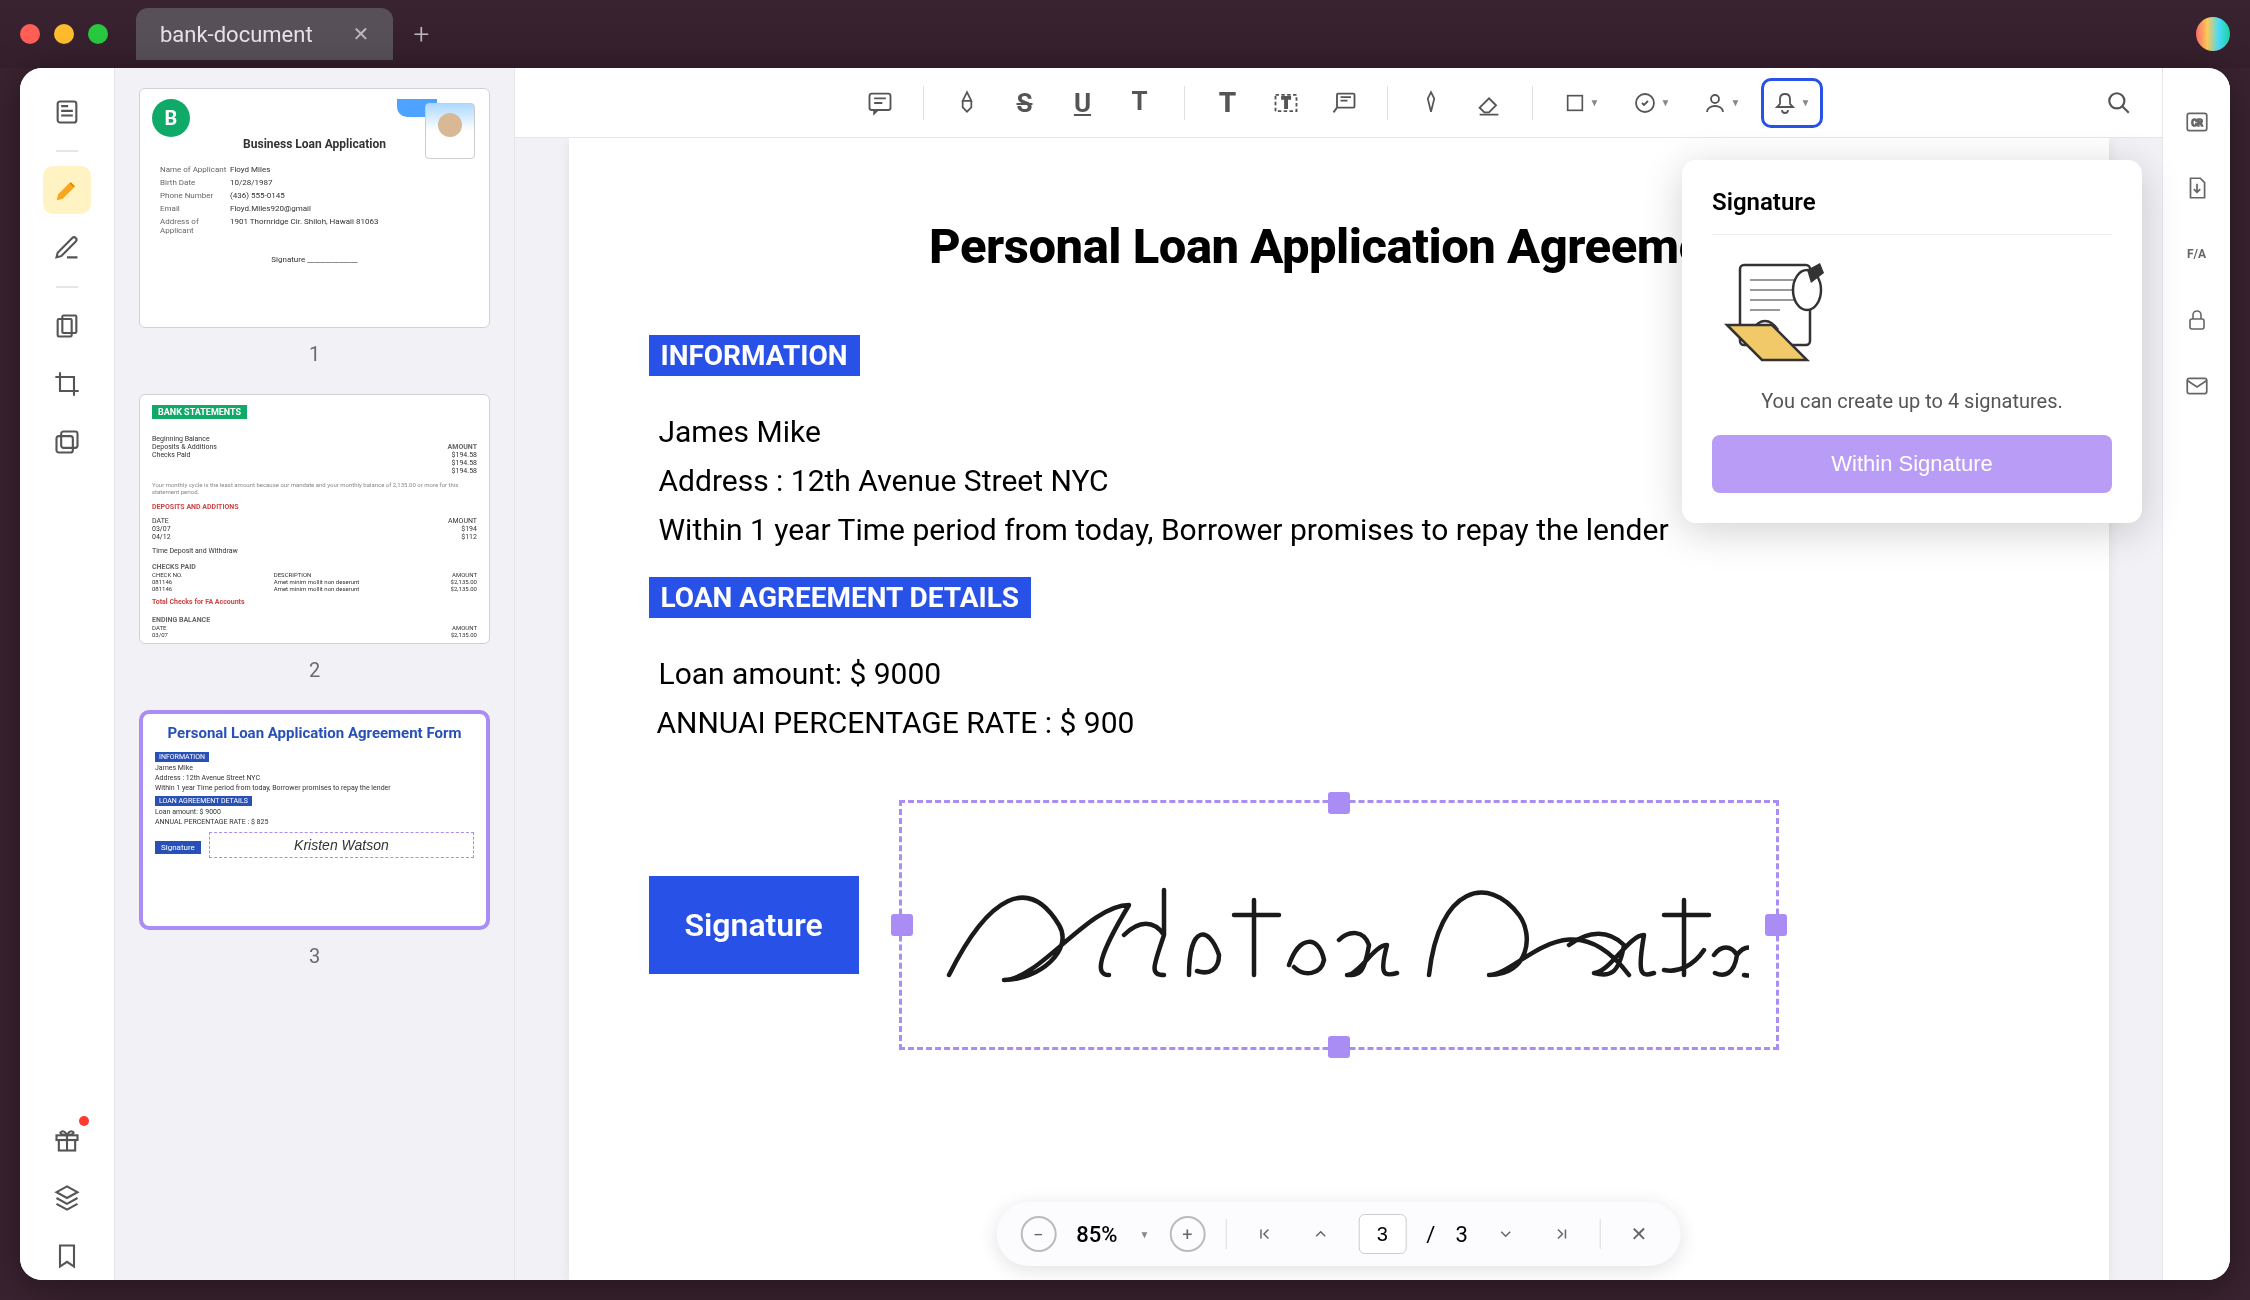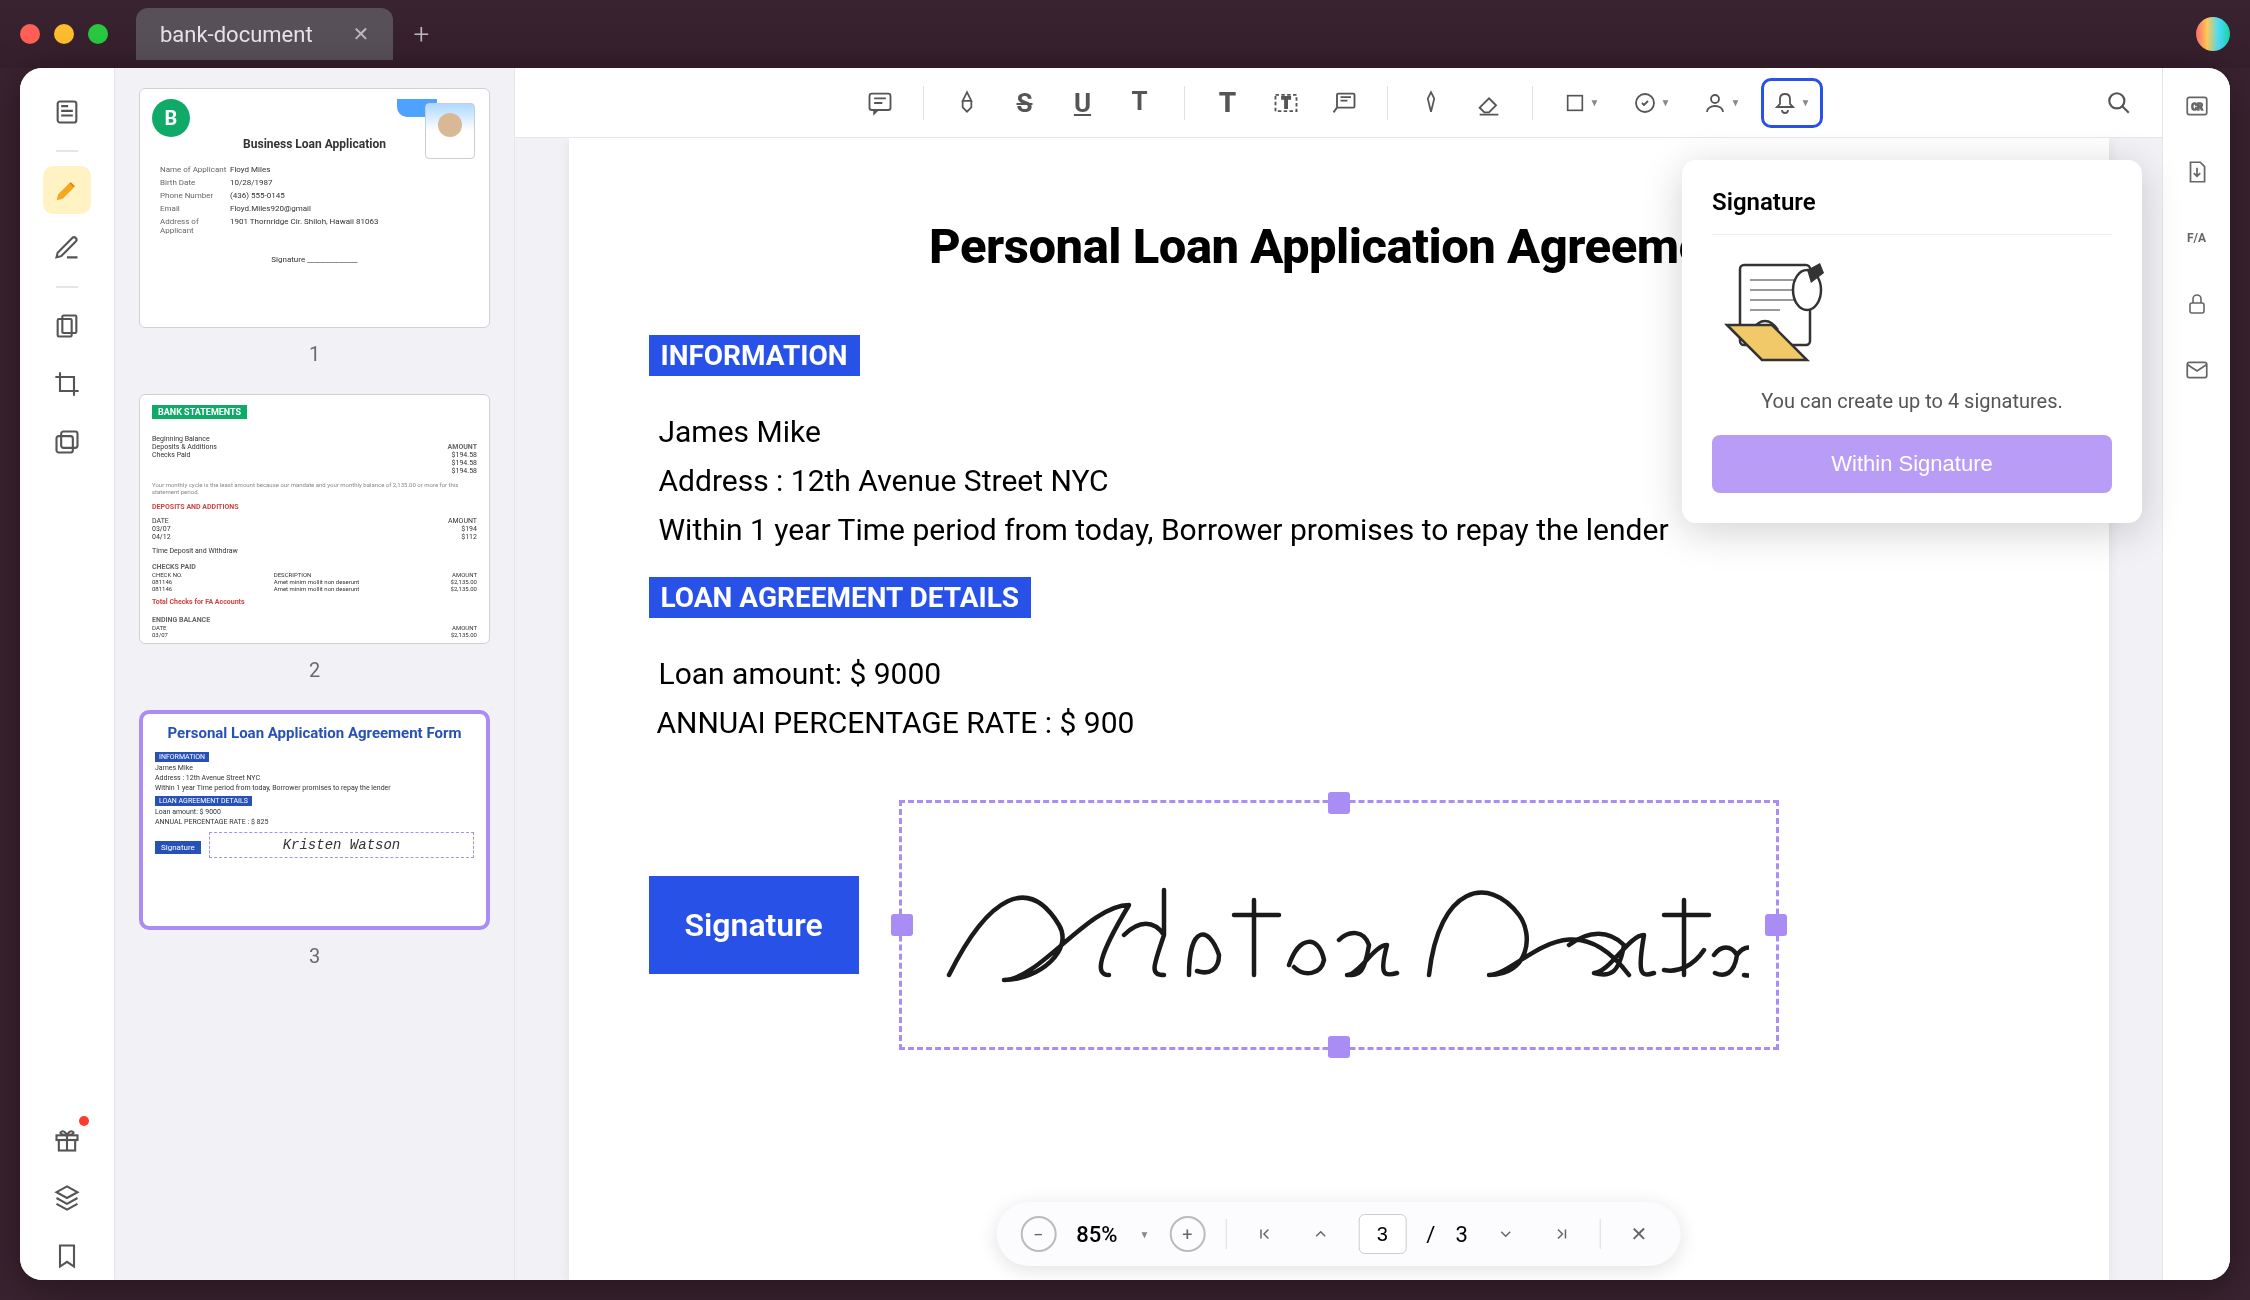--- a/index.html
+++ b/index.html
@@ -46,21 +46,21 @@
 .th1 .sig { text-align: center; font-size: 8px; margin-top: 18px; }
 
 .th2 .bh { background: #0fa968; color: #fff; padding: 2px 6px; font-size: 9px; font-weight: 700; display: inline-block; }
 .th2 .sec { font-size: 7px; margin-top: 6px; }
 .th2 .tright { text-align: right; }
 .th2 .shead { font-size: 7px; color: #666; font-weight: 700; margin-top: 8px; }
 
 .th3 .title { text-align: center; font-weight: 700; color: #2851b8; font-size: 15px; margin-bottom: 8px; }
 .th3 .tag { background: #2851b8; color: #fff; padding: 1px 4px; font-size: 7px; display: inline-block; }
 .th3 .line { font-size: 7px; margin: 2px 0; }
-.th3 .sigbox { border: 1px dashed #a98df5; margin: 8px 20px 0 40px; padding: 4px 8px; font-family: Liberation Mono, monospace; font-size: 14px; text-align: center; }
+.th3 .sigbox { border: 1px dashed #a98df5; margin: 8px 20px 0 40px; padding: 4px 8px; font-family: Liberation Sans, sans-serif; font-size: 14px; text-align: center; }
 .th3 .siglabel { background: #2851b8; color: #fff; padding: 2px 6px; font-size: 8px; display: inline-block; margin-top: 4px; }
 
 .main { flex: 1; display: flex; flex-direction: column; background: #f2f2f6; position: relative; }
 
 .toolbar { height: 70px; background: #fff; border-bottom: 1px solid #e5e5ea; display: flex; align-items: center; justify-content: center; gap: 8px; padding: 0 20px; }
 .tbtn { width: 50px; height: 50px; display: flex; align-items: center; justify-content: center; border-radius: 8px; color: #555; font-size: 26px; }
 .tbtn.wide { width: 62px; gap: 2px; }
 .tbtn.active { border: 3px solid #2851e8; border-radius: 10px; }
 .tsep { width: 1px; height: 34px; background: #e0e0e4; margin: 0 10px; }
 .caret { font-size: 10px; color: #888; margin-left: 2px; }
@@ -81,21 +81,21 @@
 .h-e { right: -11px; top: 50%; transform: translateY(-50%); }
 .h-w { left: -11px; top: 50%; transform: translateY(-50%); }
 
 .popup { position: absolute; top: 92px; right: 20px; width: 460px; background: #fff; border-radius: 14px; box-shadow: 0 8px 40px rgba(0,0,0,.18); padding: 28px 30px 30px; z-index: 10; }
 .popup-title { font-size: 24px; font-weight: 600; margin-bottom: 18px; }
 .popup hr { border: none; border-top: 1px solid #eee; margin-bottom: 20px; }
 .popup-illust { text-align: center; margin: 16px 0 24px; }
 .popup-text { text-align: center; color: #555; font-size: 20px; margin-bottom: 22px; }
 .popup-btn { width: 100%; background: #b89cf5; color: #fff; border: none; padding: 16px; font-size: 22px; border-radius: 8px; font-weight: 500; }
 
-.rightrail { width: 68px; background: #fff; border-left: 1px solid #e5e5ea; display: flex; flex-direction: column; align-items: center; padding-top: 20px; gap: 30px; }
+.rightrail { width: 68px; background: #fff; border-left: 1px solid #e5e5ea; display: flex; flex-direction: column; align-items: center; padding-top: 36px; gap: 30px; }
 .rr-item { width: 36px; height: 36px; display: flex; align-items: center; justify-content: center; color: #666; font-size: 14px; }
 
 .bottombar { position: absolute; bottom: 14px; left: 50%; transform: translateX(-50%); background: #fcfcfe; border-radius: 40px; box-shadow: 0 4px 20px rgba(0,0,0,.12); height: 64px; display: flex; align-items: center; padding: 0 24px; gap: 20px; }
 .bbtn { width: 36px; height: 36px; display: flex; align-items: center; justify-content: center; border-radius: 50%; border: 2px solid #bbb; color: #666; font-size: 18px; }
 .bbtn.noborder { border: none; font-size: 20px; }
 .zoom { font-size: 22px; font-weight: 500; display: flex; align-items: center; gap: 20px; }
 .pageinput { width: 48px; height: 40px; border: 1px solid #ccc; border-radius: 6px; text-align: center; font-size: 20px; }
 .bsep { width: 1px; height: 30px; background: #ddd; }
 
 svg { display: block; }

